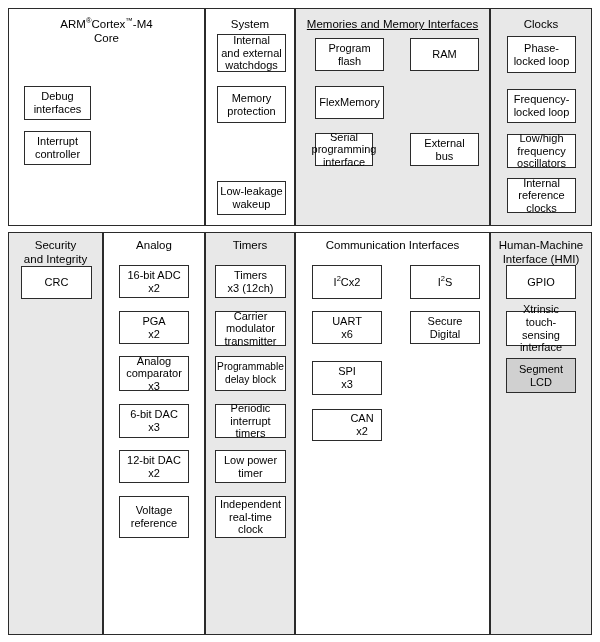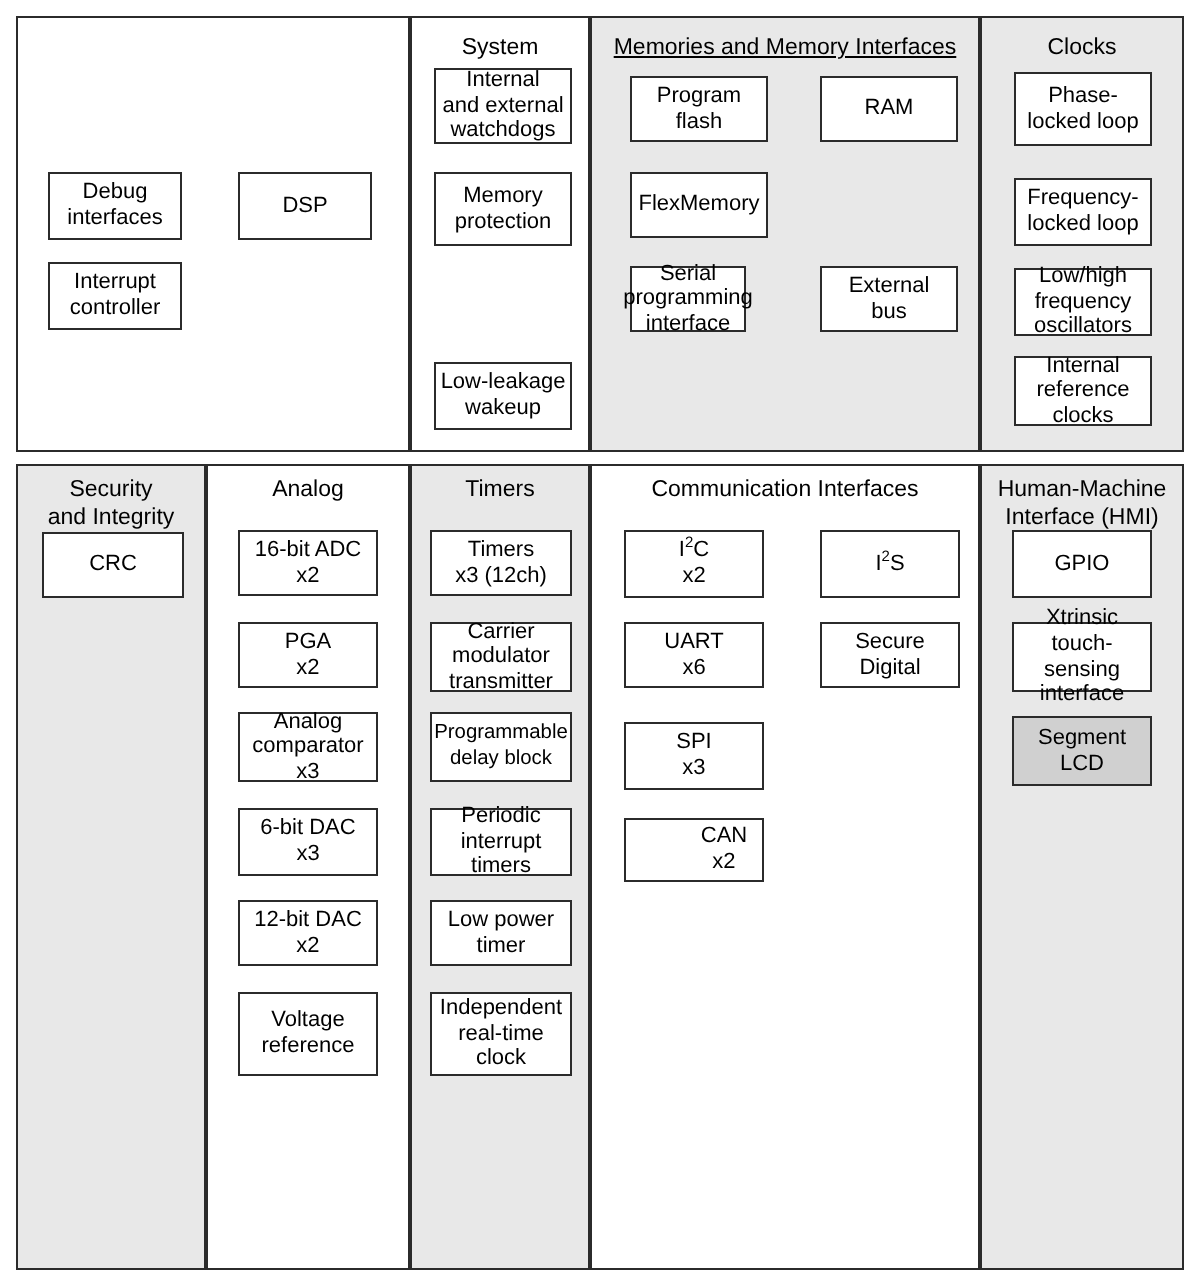--- a/index.html
+++ b/index.html
@@ -49,23 +49,26 @@
   .blk.fill{background:#d0d0d0;}
 
   sup{font-size:7.5px;vertical-align:super;line-height:0;}
 </style>
 </head>
 <body>
 
 <div class="canvas">
 
   <div class="panel" style="left:8px;top:8px;width:197px;height:218px;">
+    <div class="panel-title" style="top:9px;">
+      <span>ARM</span><sup>®</sup><span>Cortex</span><sup>™</sup><span>-M4</span><br>
+      <span>Core</span>
+    </div>
     <div class="blk" style="left:15px;top:77px;width:67px;height:34px;">Debug
 interfaces</div>
-    <div class="blk" style="left:110px;top:77px;width:67px;height:34px;">DSP</div>
     <div class="blk" style="left:15px;top:122px;width:67px;height:34px;">Interrupt
 controller</div>
   </div>
 
   <div class="panel" style="left:205px;top:8px;width:90px;height:218px;">
     <div class="panel-title" style="top:9px;">System</div>
     <div class="blk" style="left:11px;top:25px;width:69px;height:38px;">Internal
 and external
 watchdogs</div>
     <div class="blk" style="left:11px;top:77px;width:69px;height:37px;">Memory
@@ -138,21 +141,21 @@
 timers</div>
     <div class="blk" style="left:9px;top:217px;width:71px;height:33px;">Low power
 timer</div>
     <div class="blk" style="left:9px;top:263px;width:71px;height:42px;">Independent
 real-time
 clock</div>
   </div>
 
   <div class="panel" style="left:295px;top:232px;width:195px;height:403px;">
     <div class="panel-title" style="top:6px;">Communication Interfaces</div>
-    <div class="blk" style="left:16px;top:32px;width:70px;height:34px;flex-direction:column;">
+    <div class="blk" style="left:16px;top:32px;width:70px;height:34px;flex-direction:row;">
       <div><span>I</span><sup>2</sup><span>C</span></div>
       <div>x2</div>
     </div>
     <div class="blk" style="left:114px;top:32px;width:70px;height:34px;flex-direction:column;">
       <div><span>I</span><sup>2</sup><span>S</span></div>
     </div>
     <div class="blk" style="left:16px;top:78px;width:70px;height:33px;">UART
 x6</div>
     <div class="blk" style="left:114px;top:78px;width:70px;height:33px;">Secure
 Digital</div>

